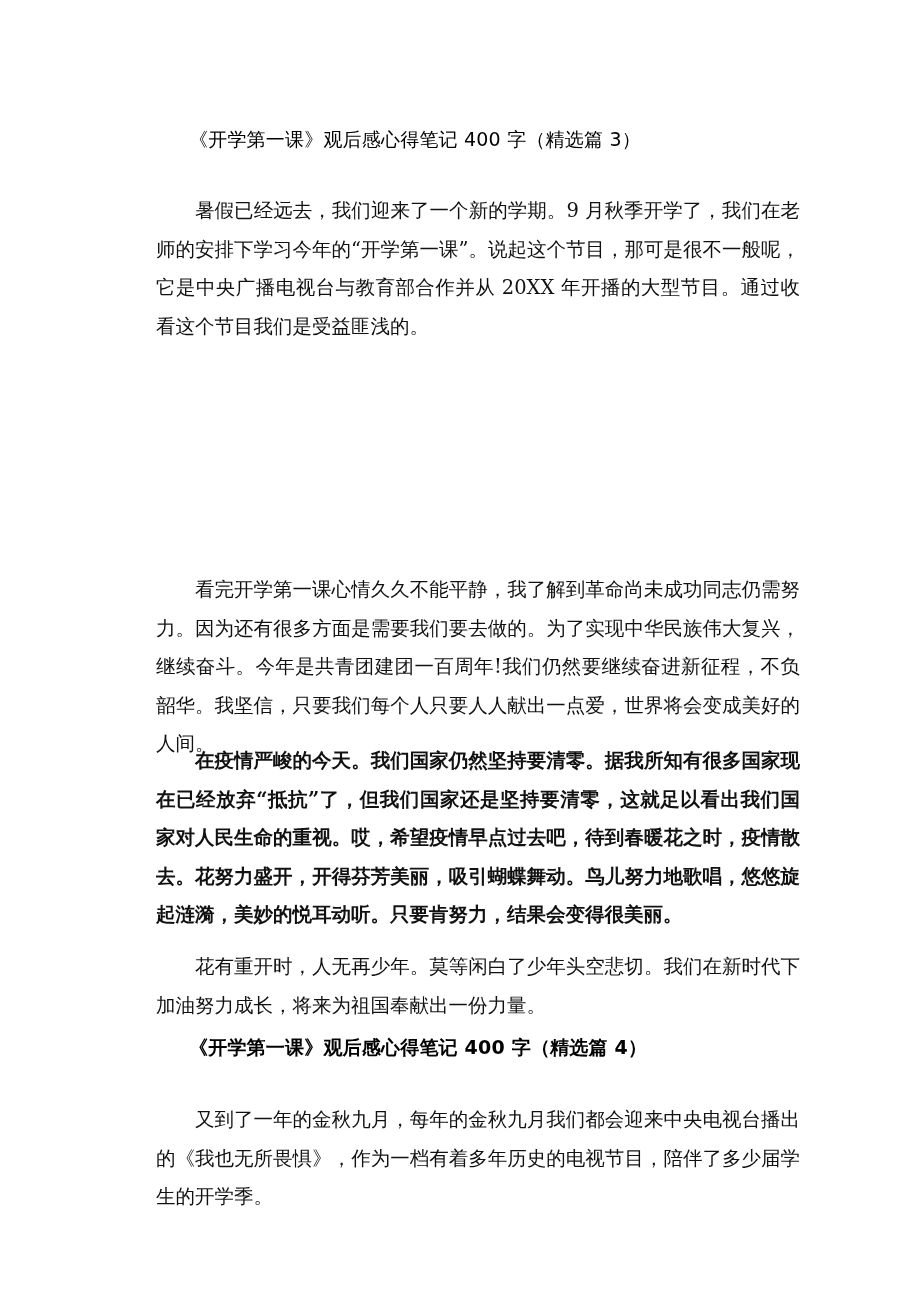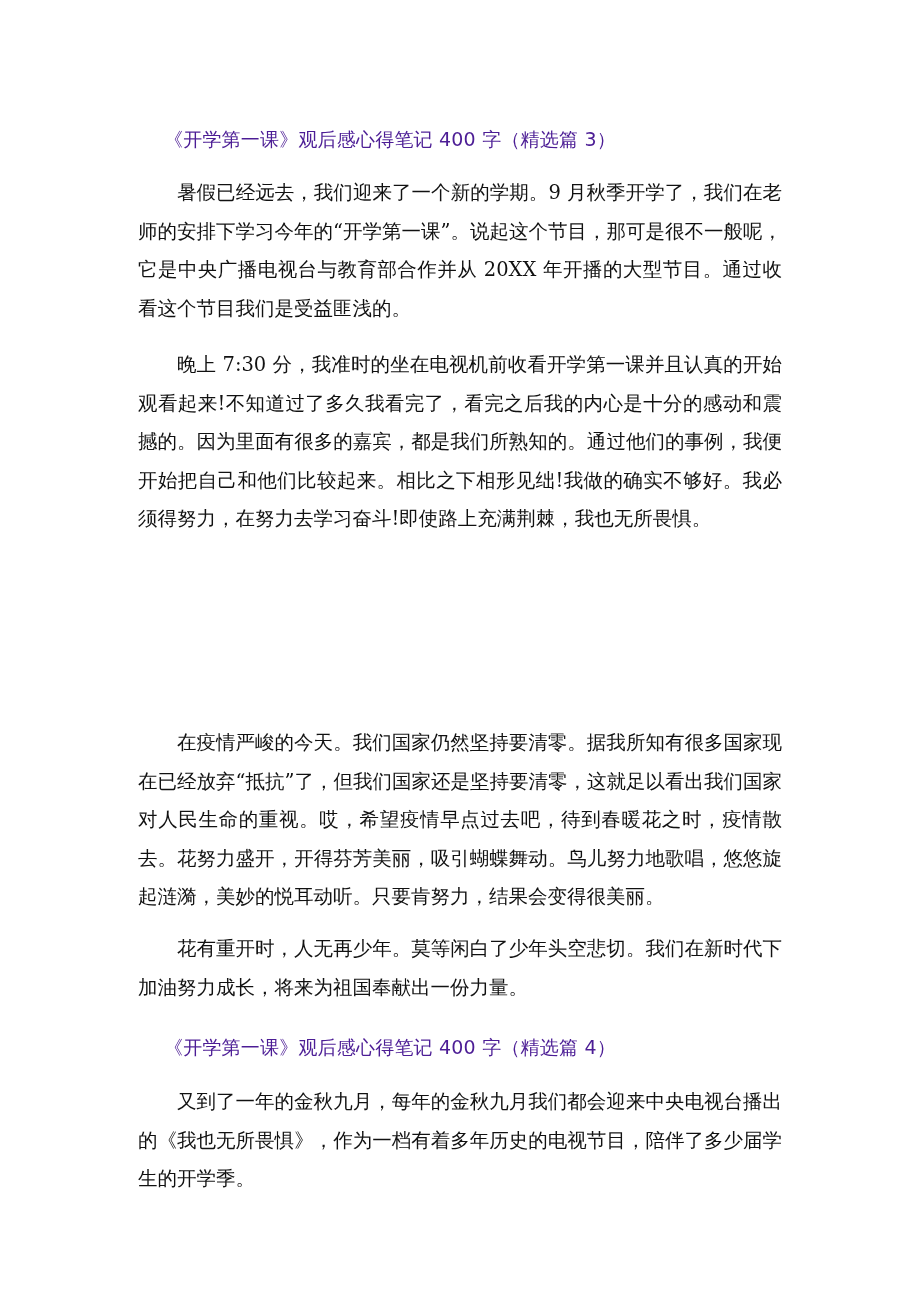--- a/index.html
+++ b/index.html
@@ -3,39 +3,39 @@
 <meta charset="utf-8">
 <style>
   html, body { margin: 0; padding: 0; background: #ffffff; }
   body { width: 920px; height: 1302px; position: relative; overflow: hidden; }
   .page {
     position: absolute; left: 0; top: 0; width: 920px; height: 1302px;
     font-family: "DejaVu Serif", "Liberation Serif", serif;
     color: #111111;
   }
   .title {
-    position: absolute; left: 164px;
+    position: absolute; left: 189px;
     font-family: "DejaVu Sans", "Liberation Sans", sans-serif;
-    font-size: 19px; color: #4c1d95; letter-spacing: 0.2px;
+    font-size: 19px; color: #000000; letter-spacing: 0.2px;
     white-space: nowrap;
   }
   .para {
     position: absolute; left: 138px; width: 644px;
     font-size: 19.5px; line-height: 38.5px;
     text-indent: 39px; text-align: justify;
-    margin: 0;
+    margin: 18px;
   }
 </style>
 </head>
 <body>
 
 <div class="page">
   <div class="title" style="top:127px;">《开学第一课》观后感心得笔记 400 字（精选篇 3）</div>
 
   <p class="para" style="top:174px;">暑假已经远去，我们迎来了一个新的学期。9 月秋季开学了，我们在老师的安排下学习今年的“开学第一课”。说起这个节目，那可是很不一般呢，它是中央广播电视台与教育部合作并从 20XX 年开播的大型节目。通过收看这个节目我们是受益匪浅的。</p>
-  <p class="para" style="top:346px;">晚上 7:30 分，我准时的坐在电视机前收看开学第一课并且认真的开始观看起来!不知道过了多久我看完了，看完之后我的内心是十分的感动和震撼的。因为里面有很多的嘉宾，都是我们所熟知的。通过他们的事例，我便开始把自己和他们比较起来。相比之下相形见绌!我做的确实不够好。我必须得努力，在努力去学习奋斗!即使路上充满荆棘，我也无所畏惧。</p>
-  <p class="para" style="top:724px;">在疫情严峻的今天。我们国家仍然坚持要清零。据我所知有很多国家现在已经放弃“抵抗”了，但我们国家还是坚持要清零，这就足以看出我们国家对人民生命的重视。哎，希望疫情早点过去吧，待到春暖花之时，疫情散去。花努力盛开，开得芬芳美丽，吸引蝴蝶舞动。鸟儿努力地歌唱，悠悠旋起涟漪，美妙的悦耳动听。只要肯努力，结果会变得很美丽。</p>
+  <p class="para" style="top:553px;">看完开学第一课心情久久不能平静，我了解到革命尚未成功同志仍需努力。因为还有很多方面是需要我们要去做的。为了实现中华民族伟大复兴，继续奋斗。今年是共青团建团一百周年!我们仍然要继续奋进新征程，不负韶华。我坚信，只要我们每个人只要人人献出一点爱，世界将会变成美好的人间。</p>
+  <p class="para" style="top:724px;font-weight:bold;">在疫情严峻的今天。我们国家仍然坚持要清零。据我所知有很多国家现在已经放弃“抵抗”了，但我们国家还是坚持要清零，这就足以看出我们国家对人民生命的重视。哎，希望疫情早点过去吧，待到春暖花之时，疫情散去。花努力盛开，开得芬芳美丽，吸引蝴蝶舞动。鸟儿努力地歌唱，悠悠旋起涟漪，美妙的悦耳动听。只要肯努力，结果会变得很美丽。</p>
   <p class="para" style="top:930px;font-family:Liberation Serif, serif;">花有重开时，人无再少年。莫等闲白了少年头空悲切。我们在新时代下加油努力成长，将来为祖国奉献出一份力量。</p>
 
-  <div class="title" style="top:1035px;">《开学第一课》观后感心得笔记 400 字（精选篇 4）</div>
+  <div class="title" style="top:1035px;font-weight:bold;">《开学第一课》观后感心得笔记 400 字（精选篇 4）</div>
 
   <p class="para" style="top:1083px;">又到了一年的金秋九月，每年的金秋九月我们都会迎来中央电视台播出的《我也无所畏惧》，作为一档有着多年历史的电视节目，陪伴了多少届学生的开学季。</p>
 </div>
 
 </body></html>

